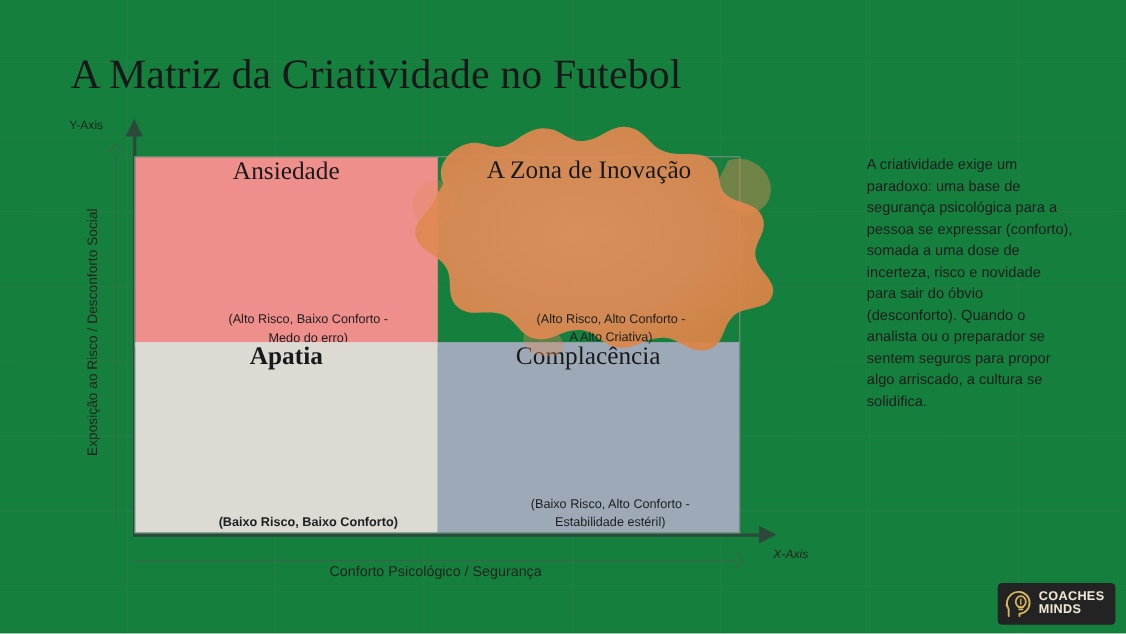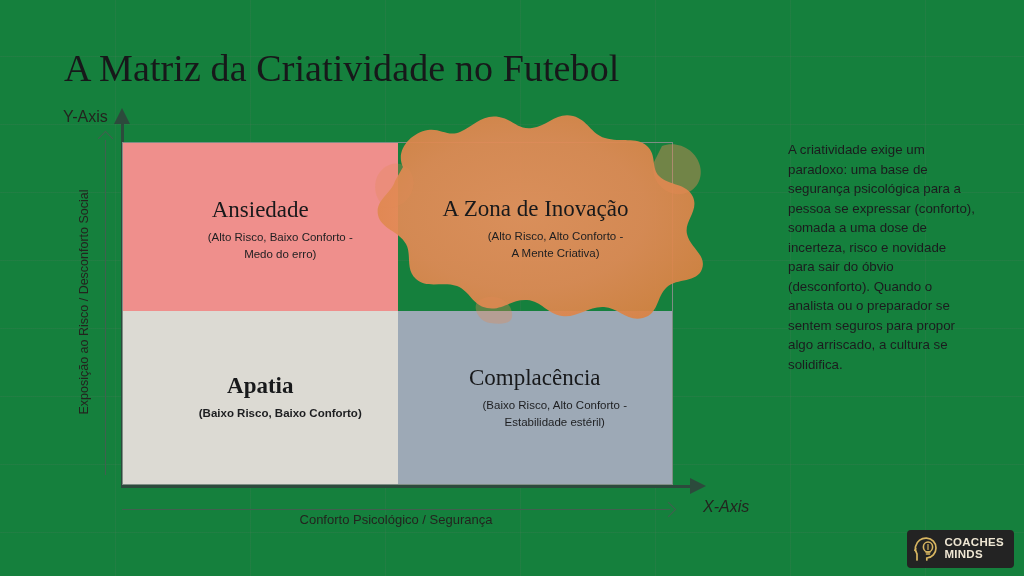--- a/index.html
+++ b/index.html
@@ -66,21 +66,21 @@
     position:absolute;
     left:690px; top:478px;
     width:0; height:0;
     border-top:8px solid transparent;
     border-bottom:8px solid transparent;
     border-left:16px solid #2c4a3c;
   }
 
   .axis-tag {
     position:absolute;
-    font-size:16px;
+    font-size:11px;
     color:#23241f;
     white-space:nowrap;
   }
   .axis-tag.y { left:63px; top:108px; }
   .axis-tag.x { left:703px; top:498px;font-style:italic; }
 
   
   .thin-v {
     position:absolute;
     left:105px; top:140px;
@@ -136,21 +136,21 @@
     left:122px; top:142px;
     width:551px; height:343px;
     border:1.5px solid #7e8d84;
   }
   .quad {
     position:absolute;
     width:50%; height:50.8%;
     display:flex;
     flex-direction:column;
     align-items:center;
-    justify-content:center;
+    justify-content:space-between;
     text-align:center;
   }
   .q-tl { left:0;   top:0;     background:#ef8f8c; }
   .q-bl { left:0;   top:49.2%; background:#dcdad3;font-weight:bold; }
   .q-br { left:50%; top:49.2%; background:#9da9b6; }
 
   .q-title {
     font-family:"Liberation Serif", serif;
     font-size:23px;
     color:#18191b;
@@ -286,21 +286,21 @@
       C48,92 32,101 22,97 Z"></path>
     <path fill="#e28a55" opacity="0.35" d="
       M118,190 C130,182 148,189 150,203 C152,214 140,215 128,213
       C116,211 110,197 116,191 Z"></path>
   </svg>
 
   <div class="quad" style="left:398px; top:142px; width:275px; height:174px;">
     <div class="q-title">A Zona de Inovação</div>
     <div class="q-sub">
       <span>(Alto Risco, Alto Conforto -</span><br>
-      <span>A Mente Criativa)</span>
+      <span>A Alto Criativa)</span>
     </div>
   </div>
 
   <div class="sidenote">A criatividade exige um paradoxo: uma base de segurança psicológica para a pessoa se expressar (conforto), somada a uma dose de incerteza, risco e novidade para sair do óbvio (desconforto). Quando o analista ou o preparador se sentem seguros para propor algo arriscado, a cultura se solidifica.</div>
 
   <div class="badge">
     <svg width="24" height="26" viewBox="0 0 24 26">
       <path d="M3,24 L3,18 C1.6,15.5 1,13 1.6,10.4 C2.8,5.2 7.4,1.8 12.6,2.1
                C18,2.4 22,6.6 22,12 C22,17.4 18,21.6 12.8,22
                L12.8,24" fill="none" stroke="#d8b661" stroke-width="1.7" stroke-linecap="round"></path>

